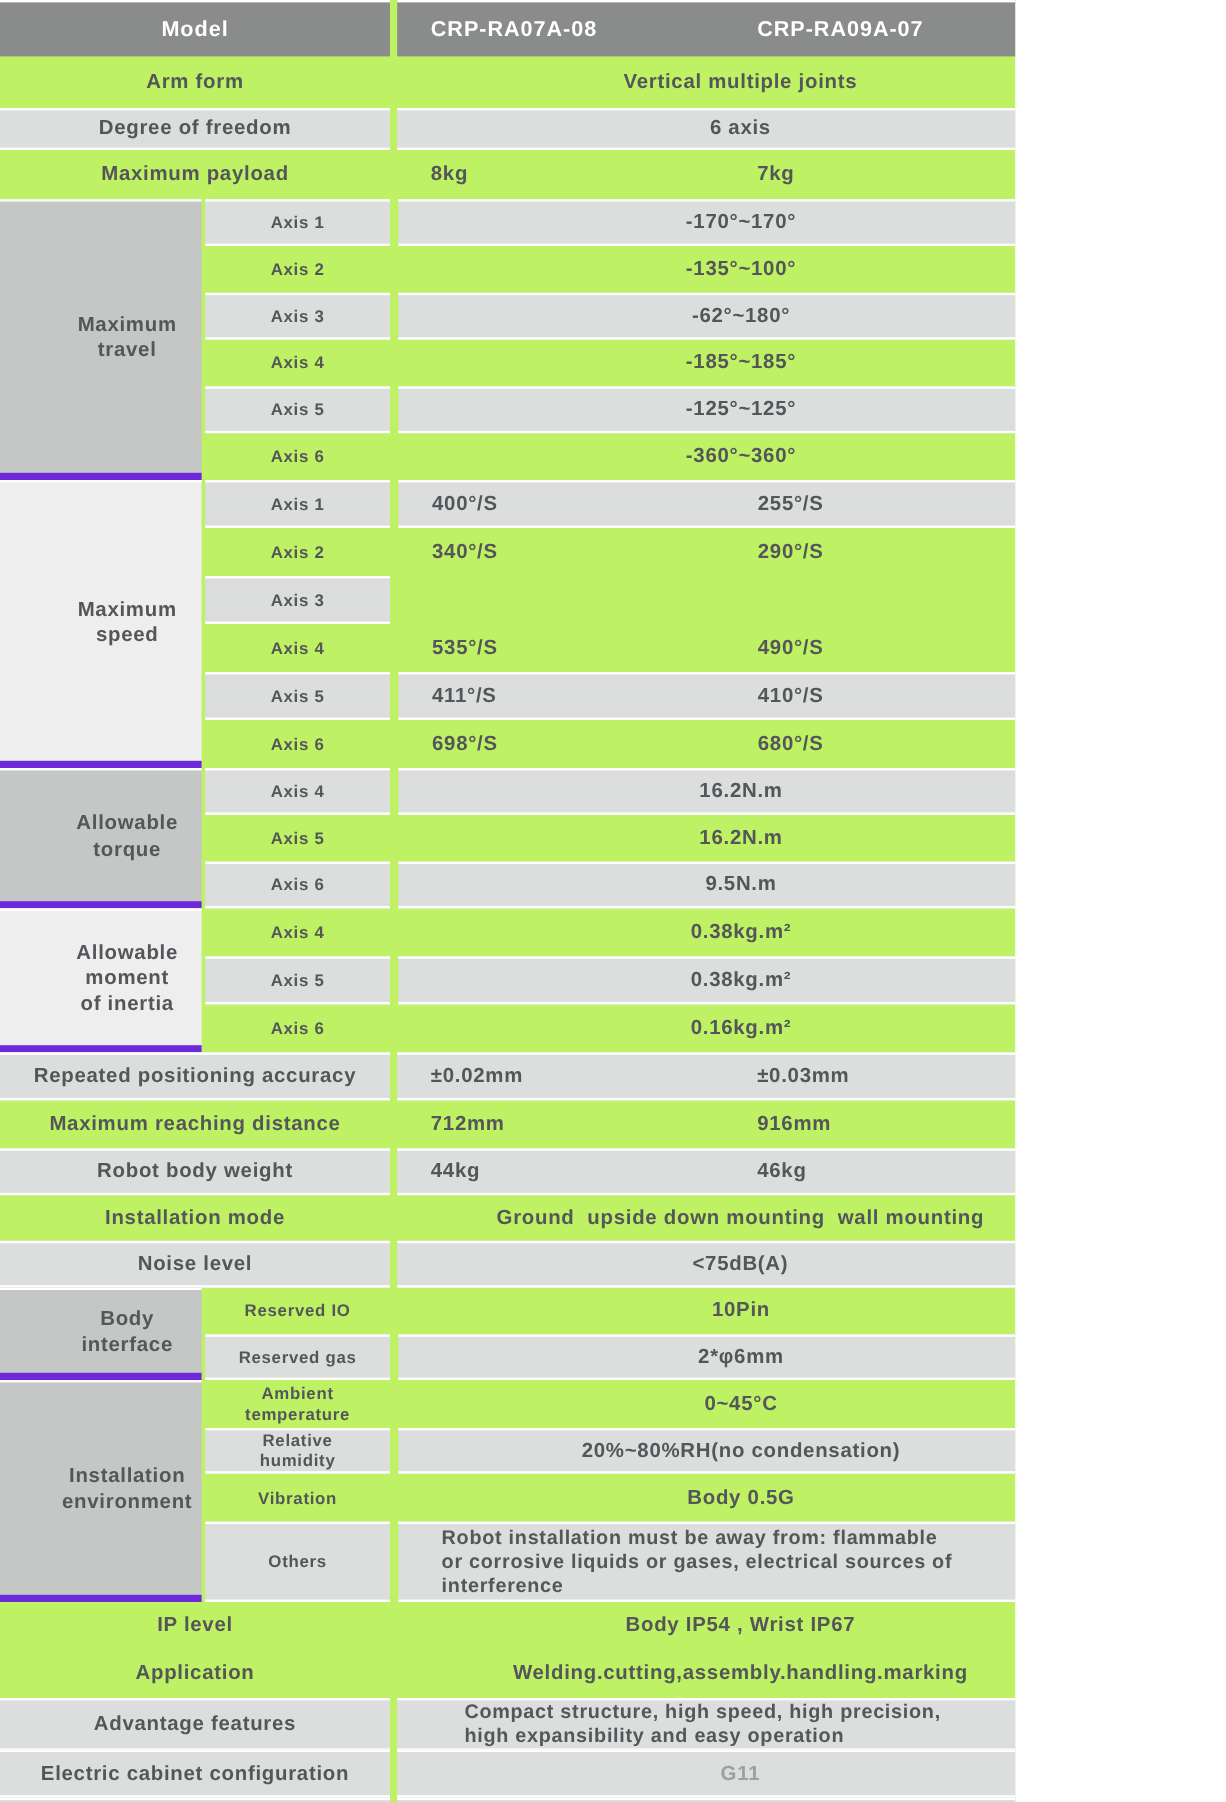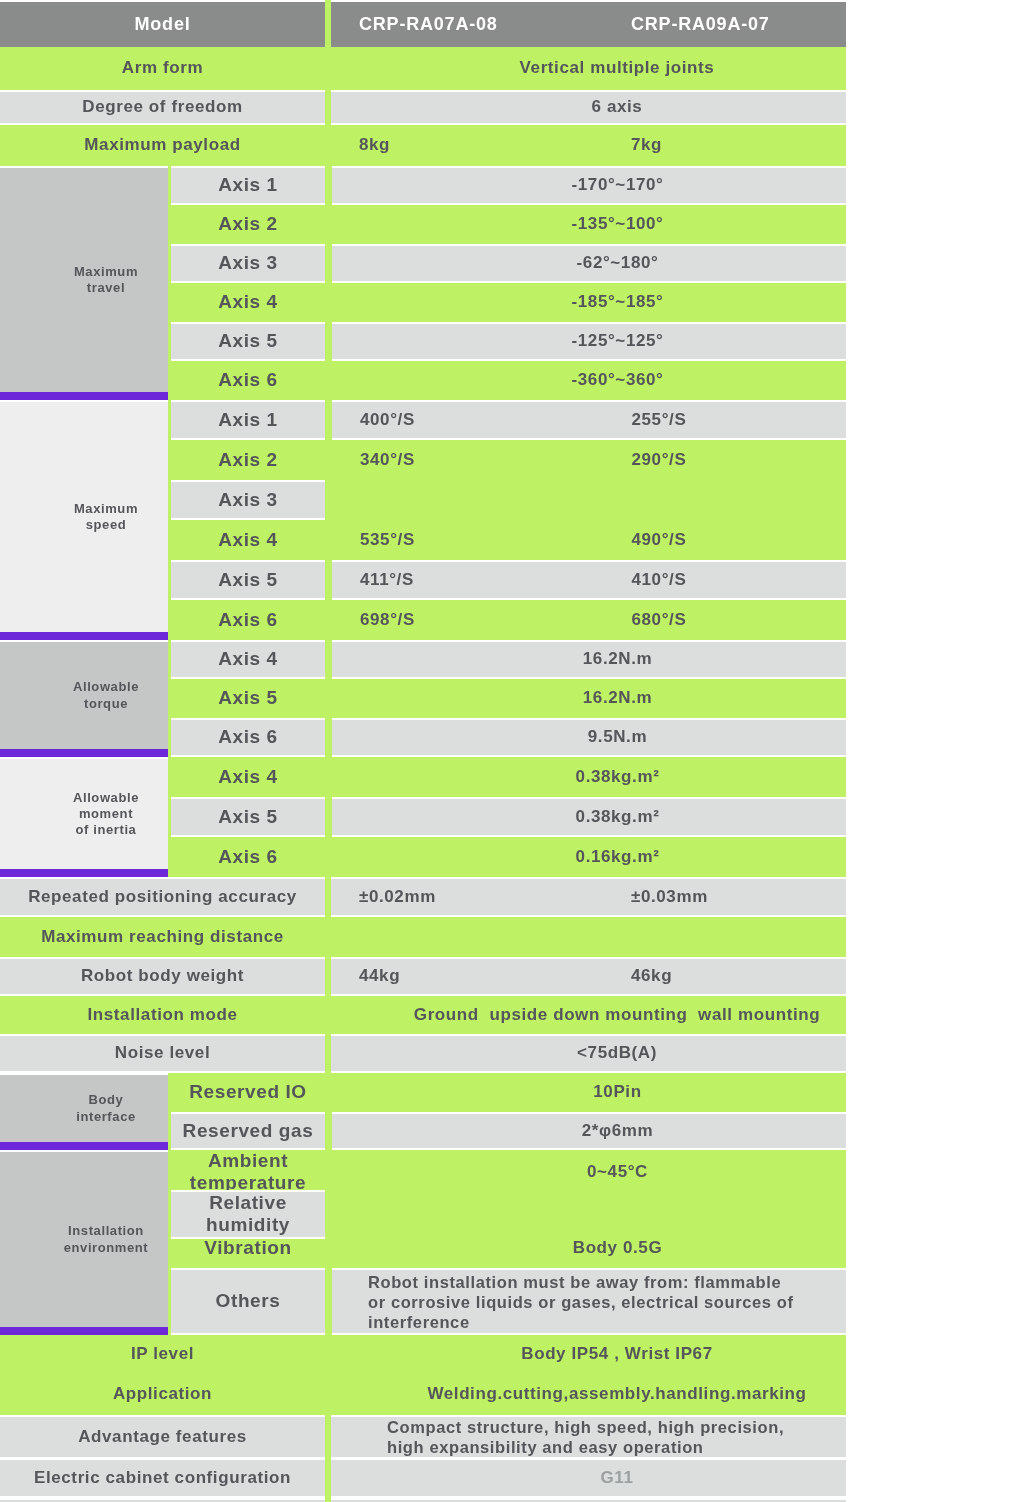--- a/index.html
+++ b/index.html
@@ -24,24 +24,24 @@
     text-align:center;white-space:pre-wrap;
     font-size:17px;letter-spacing:0.6px;line-height:1.18;
     min-width:0;
   }
   .gray{background:#dcdddd;border-top:2px solid #fff;border-bottom:2px solid #fff;}
   .dark{
     background:#8a8b8b;color:#ffffff;
     font-size:18px;letter-spacing:0.8px;
     border-top:2px solid #fff;
   }
-  .seclab{border-top:2px solid #fff;border-bottom:8px solid #6d28d9;font-size:13px;line-height:1.25;padding-left:44px;}
+  .seclab{border-top:2px solid #fff;border-bottom:6px solid #6d28d9;font-size:17px;line-height:1.25;padding-left:44px;}
   .seclab.med{background:#c5c6c6;}
   .seclab.light{background:#eeeeef;}
-  .sub{font-size:19px;}
+  .sub{font-size:14px;}
   
   .v2{display:grid;grid-template-columns:1fr 1fr;align-items:center;padding-left:28px;}
   .v2 .half{display:block;text-align:left;}
   
   .lft{justify-content:flex-start;text-align:left;padding-left:36px;padding-right:8px;font-size:16.5px;line-height:20px;}
   .adv{justify-content:flex-start;text-align:left;padding-left:56px;padding-right:8px;font-size:16.5px;line-height:20px;}
   .muted{color:#9ba0a0;}
   .sliver{background:#dcdddd;border-top:2px solid #fff;}
 </style>
 </head>
@@ -222,20 +222,24 @@
     <div></div>
     <div class="c gray v2">
       <span class="half">±0.02mm</span>
       <span class="half">±0.03mm</span>
     </div>
   </div>
 
   <div class="row" style="height:40px">
     <div class="c">Maximum reaching distance</div>
     <div></div>
+    <div class="c v2">
+      <span class="half">712mm</span>
+      <span class="half">916mm</span>
+    </div>
   </div>
 
   <div class="row" style="height:39px">
     <div class="c gray">Robot body weight</div>
     <div></div>
     <div class="c gray v2">
       <span class="half">44kg</span>
       <span class="half">46kg</span>
     </div>
   </div>
@@ -278,20 +282,21 @@
       <div class="subrow" style="height:40px">
         <div class="c sub">Ambient
 temperature</div>
             <div></div>
         <div class="c">0~45°C</div>
       </div>
       <div class="subrow" style="height:38px">
         <div class="c gray sub">Relative
 humidity</div>
             <div></div>
+        <div class="c gray">20%~80%RH(no condensation)</div>
       </div>
       <div class="subrow" style="height:40px">
         <div class="c sub">Vibration</div>
             <div></div>
         <div class="c">Body 0.5G</div>
       </div>
       <div class="subrow" style="height:67px">
         <div class="c gray sub">Others</div>
             <div></div>
         <div class="c gray lft">Robot installation must be away from: flammable

